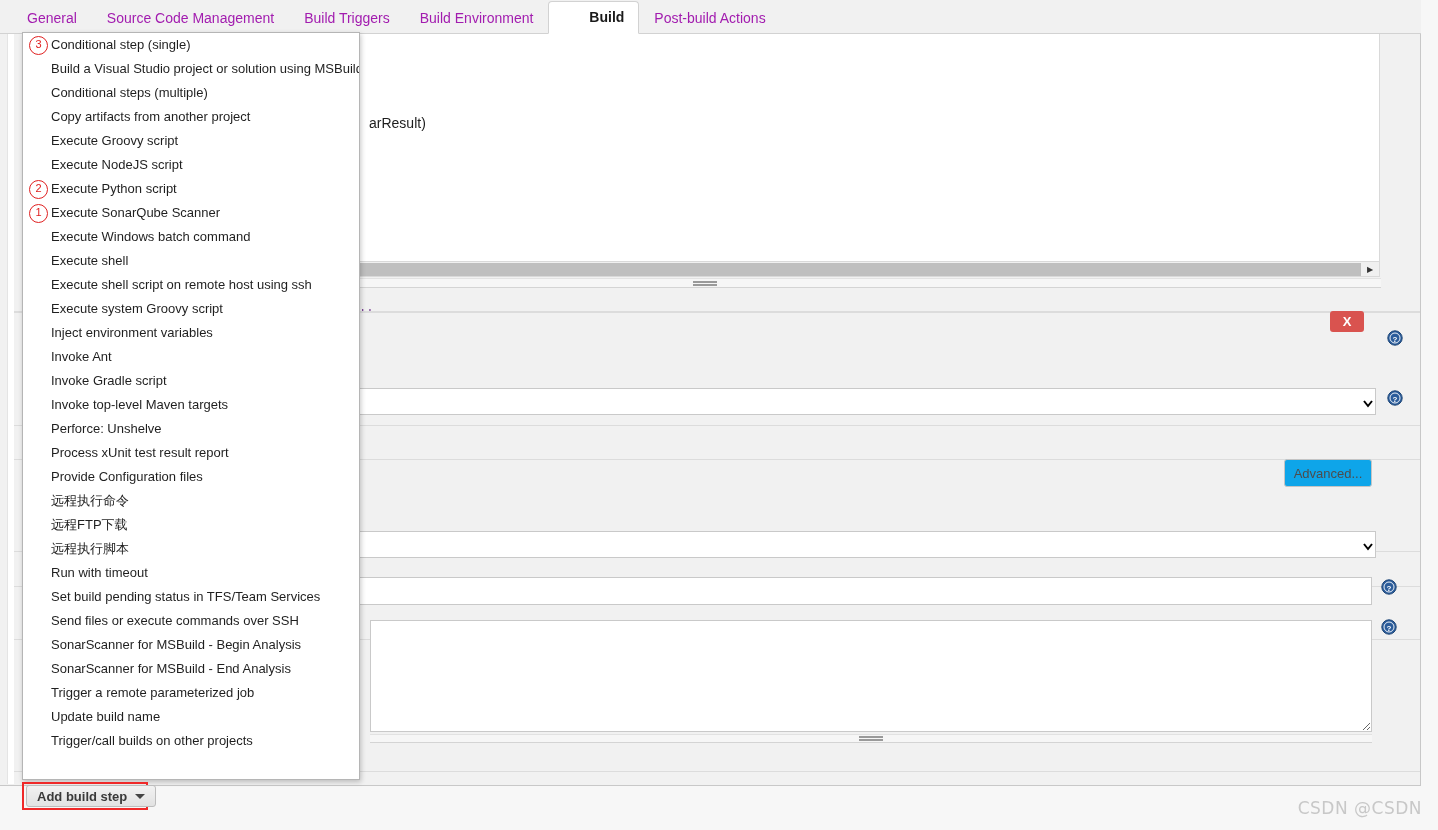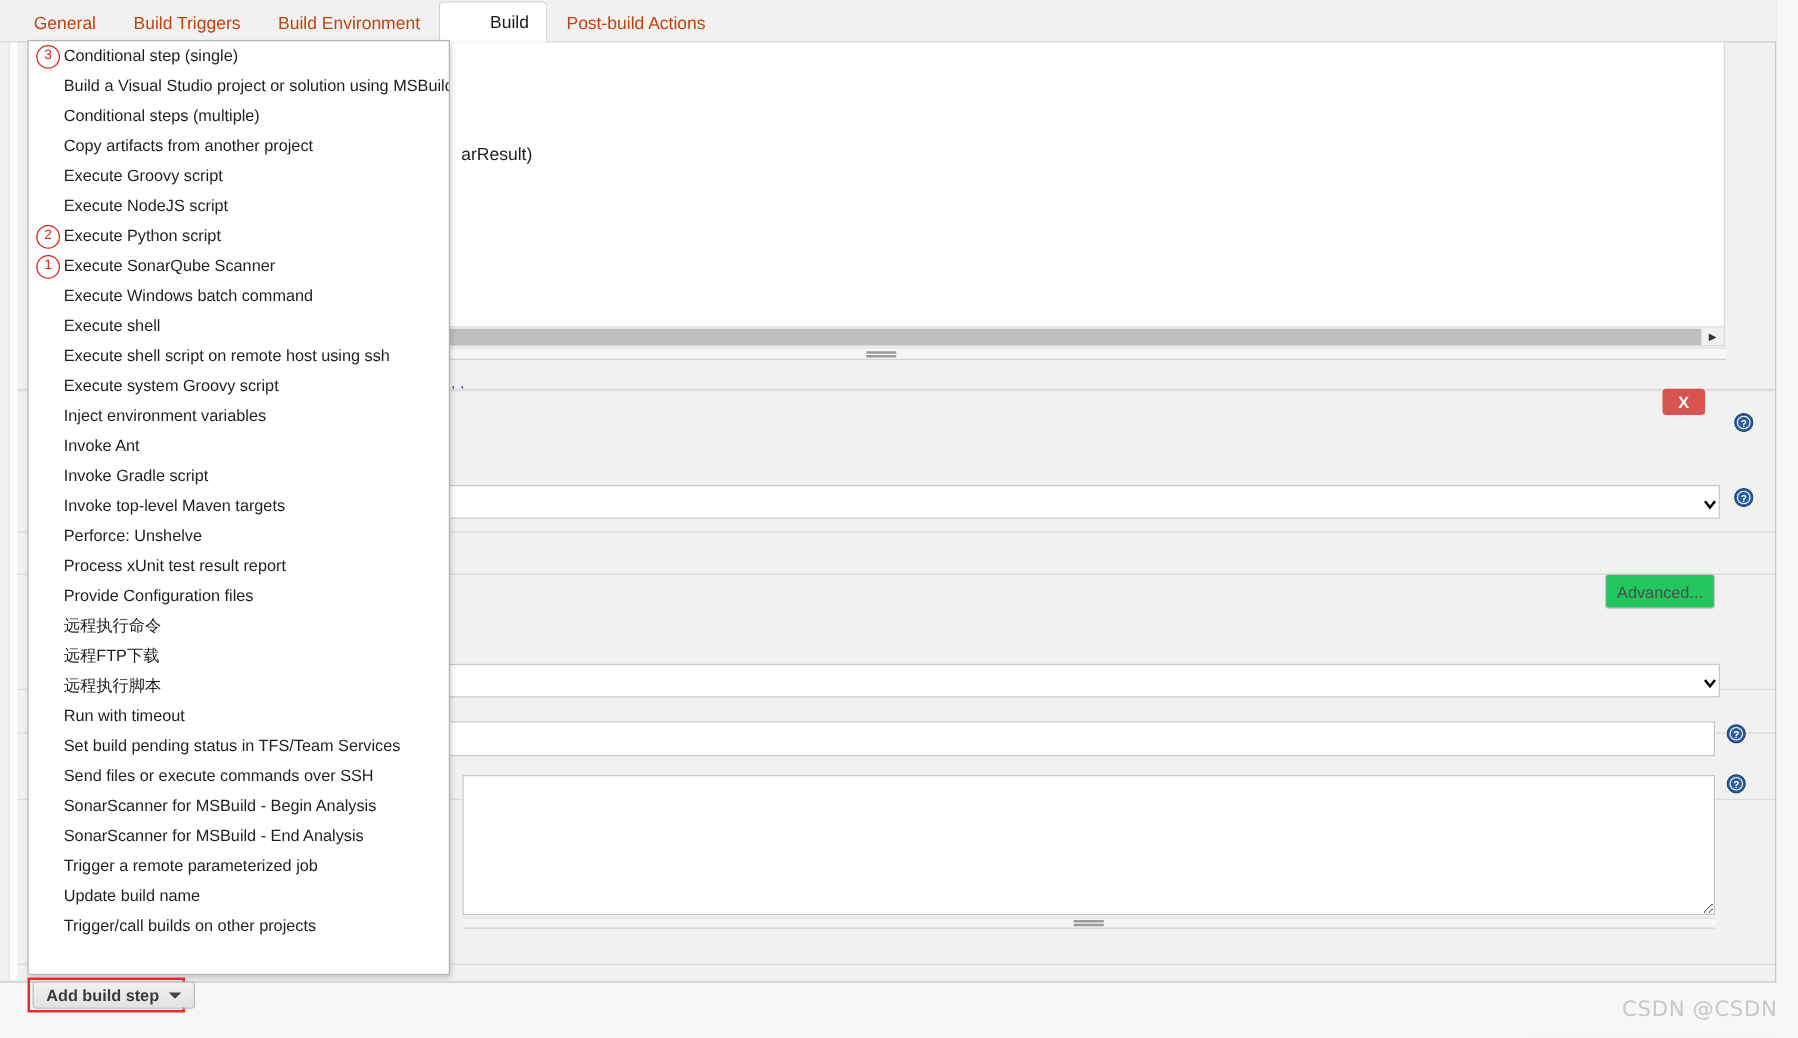--- a/index.html
+++ b/index.html
@@ -44,34 +44,34 @@
     background: #f1f1f1;
     border-bottom: 1px solid #d2d2d2;
     box-sizing: border-box;
     display: flex;
     align-items: flex-end;
     padding-left: 12px;
   }
   .tab {
     padding: 6px 14px 7px 14px;
     font-size: 14px;
-    color: #c2410c;
+    color: #a21caf;
     line-height: 18px;
     white-space: nowrap;
     cursor: pointer;
     border: 1px solid transparent;
     border-bottom: none;
     border-radius: 4px 4px 0 0;
     position: relative;
     top: 1px;
   }
   .tab.active {
     background: #ffffff;
     color: #1a1a1a;
-    font-weight: normal;
+    font-weight: bold;
     border-color: #d2d2d2;
     border-bottom: 1px solid #ffffff;
     padding-left: 40px;
   }
 
   
   #content {
     position: absolute;
     left: 14px;
     top: 34px;
@@ -232,21 +232,21 @@
     color: #333;
     padding: 4px 6px;
     border-radius: 0;
   }
   #btn-advanced {
     position: absolute;
     left: 1284px;
     top: 459px;
     width: 88px;
     height: 28px;
-    background: #22c55e;
+    background: #0ea5e9;
     border: 1px solid #c4c4c4;
     border-radius: 3px;
     font-family: "Liberation Sans", sans-serif;
     font-size: 13px;
     color: #4d4d4d;
     cursor: pointer;
     padding: 0;
   }
   #big-textarea {
     position: absolute;
@@ -398,20 +398,21 @@
 </style>
 </head>
 <body>
 
 <div id="outer-bg"></div>
 
 <div id="page-frame">
 
   <div id="tabbar">
     <div class="tab">General</div>
+    <div class="tab">Source Code Management</div>
     <div class="tab">Build Triggers</div>
     <div class="tab">Build Environment</div>
     <div class="tab active">Build</div>
     <div class="tab">Post-build Actions</div>
   </div>
 
   <div id="left-rail">
     <div id="left-rail-inner"></div>
   </div>
 

